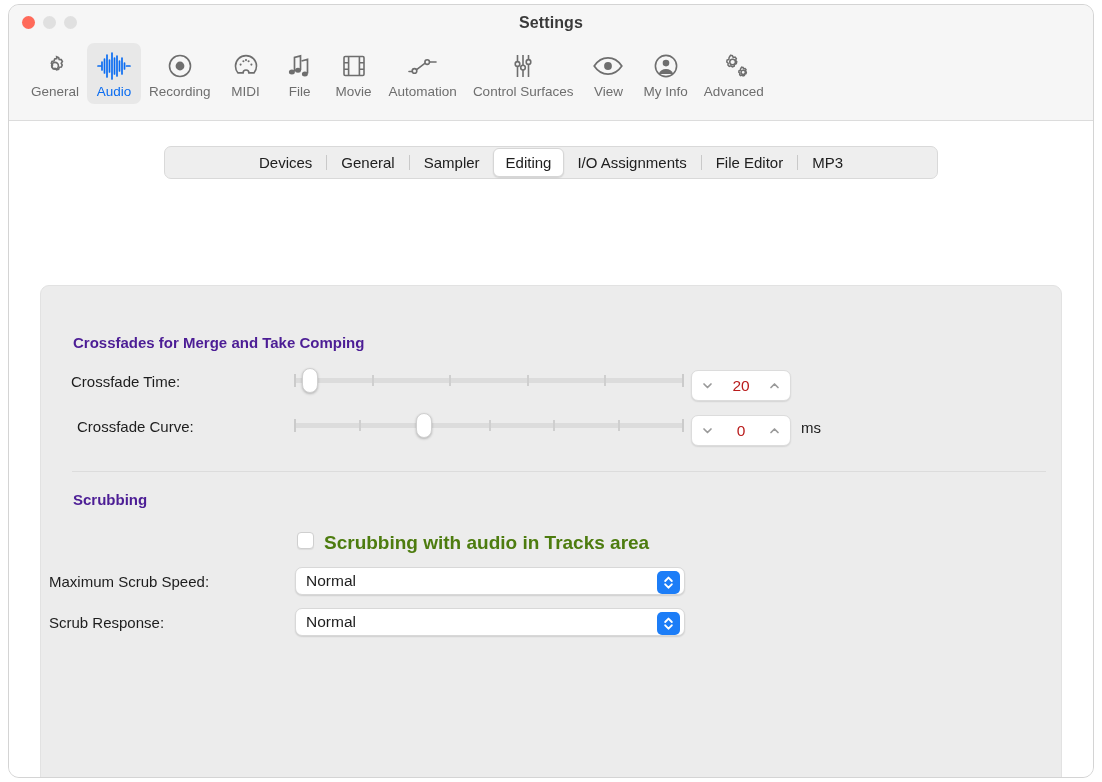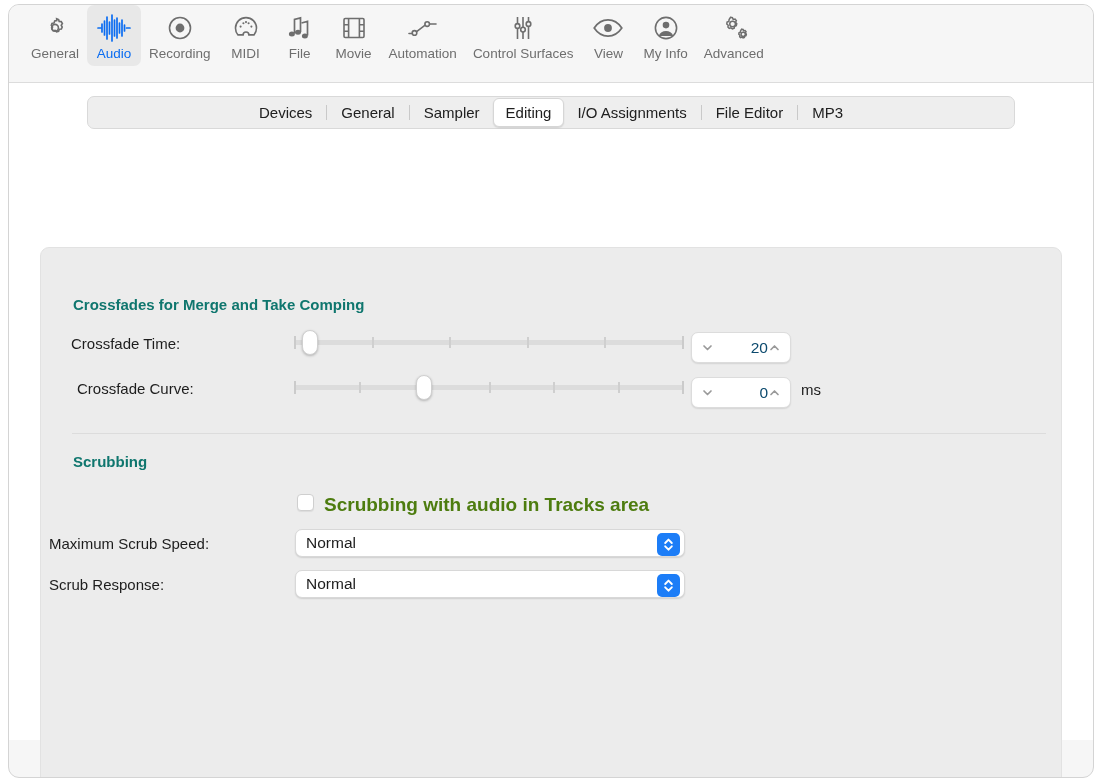--- a/index.html
+++ b/index.html
@@ -86,22 +86,22 @@
   .content {
     position: relative;
     height: 657px;
     background: #ffffff;
     padding-top: 13px;
   }
 
   
   .tabbar {
     position: relative;
-    margin: 0 auto;
-    width: 928px;
+    margin: 12px auto;
+    width: 774px;
     height: 33px;
     background: #eeeeee;
     border: 1px solid #d9d9d9;
     border-radius: 7px;
     display: flex;
     align-items: center;
     justify-content: center;
     z-index: 3;
   }
   .tab {
@@ -133,21 +133,21 @@
     width: 1022px; height: 586px;
     background: #ececec;
     border-radius: 9px;
     border: 1px solid #e2e2e2;
   }
 
   .section-title {
     position: absolute;
     font-size: 15px;
     font-weight: bold;
-    color: #0f766e;
+    color: #4c1d95;
   }
   .hr {
     position: absolute;
     height: 1px;
     background: #dcdcdc;
   }
 
   .row-label {
     position: absolute;
     font-size: 15px;
@@ -199,23 +199,23 @@
     border-radius: 7px;
     border: 1px solid #dcdcdc;
     box-shadow: 0 1px 1.5px rgba(0,0,0,0.10);
     display: flex;
     align-items: center;
     justify-content: space-between;
     padding: 0 9px;
   }
   .stepper .val {
     flex: 1;
-    text-align: right;
+    text-align: center;
     font-size: 15.5px;
-    color: #0c4a6e;
+    color: #b91c1c;
   }
   .unit {
     position: absolute;
     font-size: 15px;
     color: #1d1d1d;
   }
 
   
   .checkbox {
     position: absolute;
@@ -257,20 +257,28 @@
     display: flex;
     align-items: center;
     justify-content: center;
   }
 </style>
 </head>
 <body>
 
 <div class="window">
 
+  <div class="titlebar">
+    <div class="traffic">
+      <div class="light close"></div>
+      <div class="light min"></div>
+      <div class="light max"></div>
+    </div>
+    <div class="win-title">Settings</div>
+  </div>
 
   <div class="toolbar">
 
     <div class="tb-item">
       <div class="tb-icon">
         <svg width="30" height="30" viewBox="0 0 30 30" fill="none" stroke="#6e6e6e" stroke-width="1.6">
           <path d="M15 5.6l2.1.45.9 1.9 2.05-.3 1.45 1.6-.85 1.9 1.3 1.65-.5 2.1-2 .65-.35 2.05-1.95.9-1.65-1.25-1.9.75-1.45-1.5.3-2.05-1.55-1.4.3-2.1 2-.8.25-2.05 2-.75z" transform="rotate(10 15 15)"></path>
           <circle cx="15" cy="14.8" r="3.4"></circle>
         </svg>
       </div>

